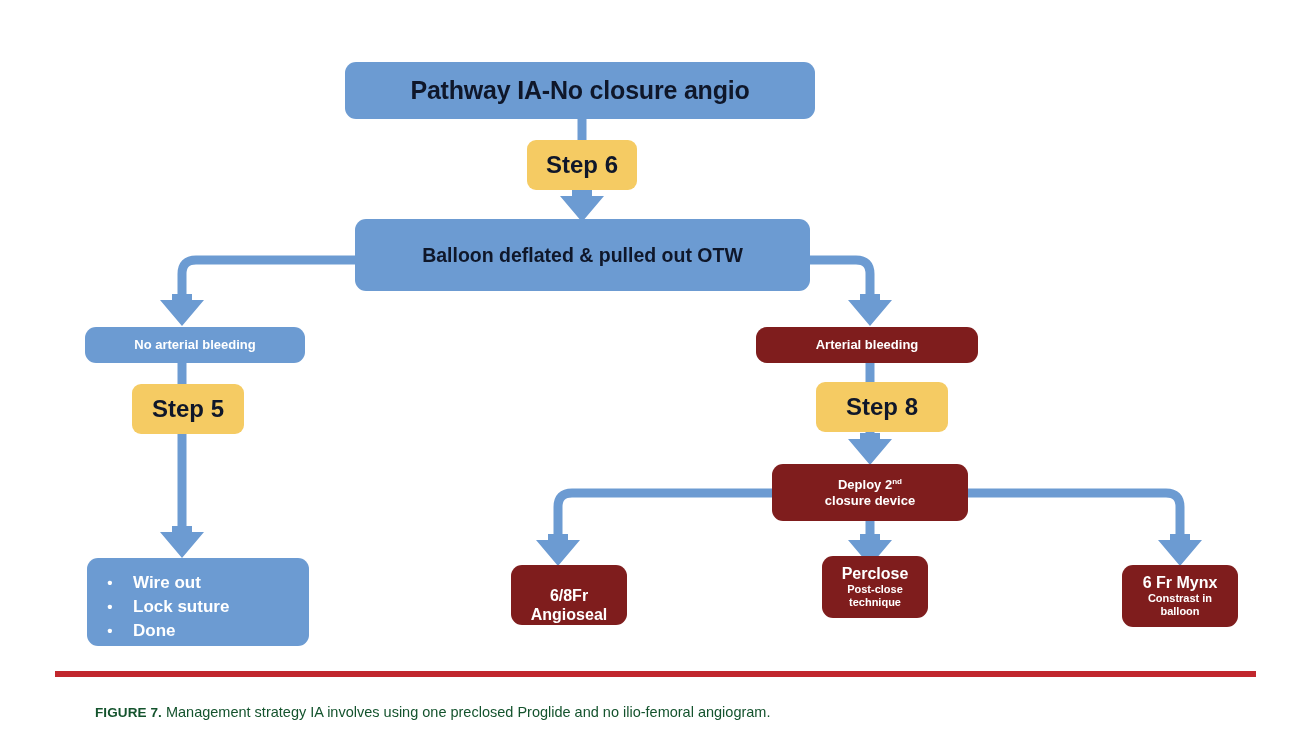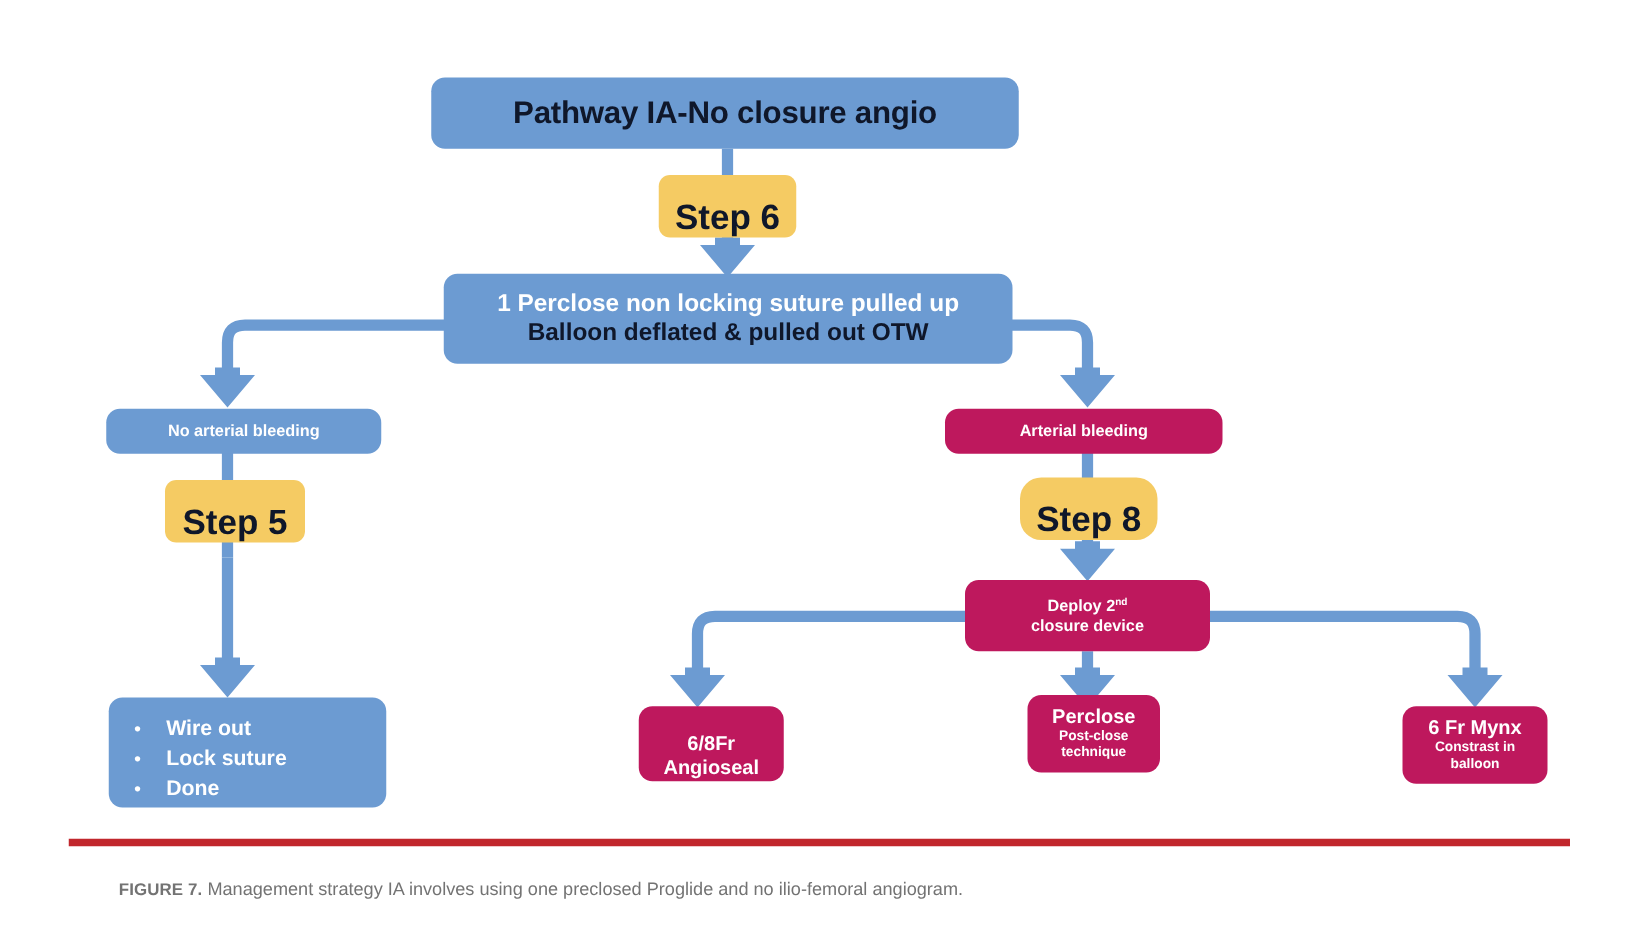--- a/index.html
+++ b/index.html
@@ -34,30 +34,30 @@
     flex-direction: column;
     align-items: center;
     justify-content: center;
     text-align: center;
     border-radius: 11px;
     font-weight: bold;
     line-height: 1.18;
     z-index: 3;
   }
   .n-light { background: #6c9bd2; }
-  .n-dark  { background: #be185d; }
+  .n-dark  { background: #7f1d1d; }
   .n-step  { background: #f5cb63; border-radius: 9px; }
 
   .t-white { color: #ffffff; }
   .t-black { color: #0f172a; }
 
   .title-node { font-size: 25px; letter-spacing: -0.2px; }
   .big-node   { font-size: 19.5px; }
   .mid-node   { font-size: 13px; }
-  .step-node  { font-size: 28px; justify-content: flex-end; }
+  .step-node  { font-size: 24px; }
   .leaf-node-title { font-size: 16px; }
   .leaf-node-sub   { font-size: 11px; }
 
   .bullets {
     position: absolute;
     box-sizing: border-box;
     border-radius: 11px;
     background: #6c9bd2;
     color: #ffffff;
     font-weight: bold;
@@ -80,21 +80,21 @@
 
   sup { font-size: 0.62em; vertical-align: super; line-height: 0; }
 
   .rule {
     position: absolute;
     background: #c1272d;
     z-index: 2;
   }
   .caption {
     position: absolute;
-    color: #737373;
+    color: #14532d;
     font-size: 14.5px;
     line-height: 1.3;
     white-space: nowrap;
     z-index: 2;
     padding-left: 40px;
   }
   .caption b { font-weight: bold; font-size: 13.5px; letter-spacing: 0.1px; }
 </style>
 </head>
 <body>
@@ -147,21 +147,20 @@
 
   <div class="node n-light title-node t-black" style="left:345px; top:62px; width:470px; height:57px;">
     <span>Pathway IA-No closure angio</span>
   </div>
 
   <div class="node n-step step-node t-black" style="left:527px; top:140px; width:110px; height:50px;">
     <span>Step 6</span>
   </div>
 
   <div class="node n-light big-node" style="left:355px; top:219px; width:455px; height:72px;">
-    <span class="t-white">1 Perclose non locking suture pulled up</span>
     <span class="t-black">Balloon deflated &amp; pulled out OTW</span>
   </div>
 
   <div class="node n-light mid-node t-white" style="left:85px; top:327px; width:220px; height:36px;">
     <span>No arterial bleeding</span>
   </div>
 
   <div class="node n-step step-node t-black" style="left:132px; top:384px; width:112px; height:50px;">
     <span>Step 5</span>
   </div>
@@ -178,21 +177,21 @@
     <div class="bullet-row">
       <span class="bullet-dot">•</span>
       <span class="bullet-label">Done</span>
     </div>
   </div>
 
   <div class="node n-dark mid-node t-white" style="left:756px; top:327px; width:222px; height:36px;">
     <span>Arterial bleeding</span>
   </div>
 
-  <div class="node n-step step-node t-black" style="left:816px; top:382px; width:110px; height:50px;border-radius:17px;">
+  <div class="node n-step step-node t-black" style="left:816px; top:382px; width:132px; height:50px;">
     <span>Step 8</span>
   </div>
 
   <div class="node n-dark mid-node t-white" style="left:772px; top:464px; width:196px; height:57px;">
     <span><span>Deploy 2</span><sup>nd</sup></span>
     <span>closure device</span>
   </div>
 
   <div class="node n-dark t-white" style="left:511px; top:565px; width:116px; height:60px;justify-content:flex-end;">
     <span class="leaf-node-title">6/8Fr</span>

